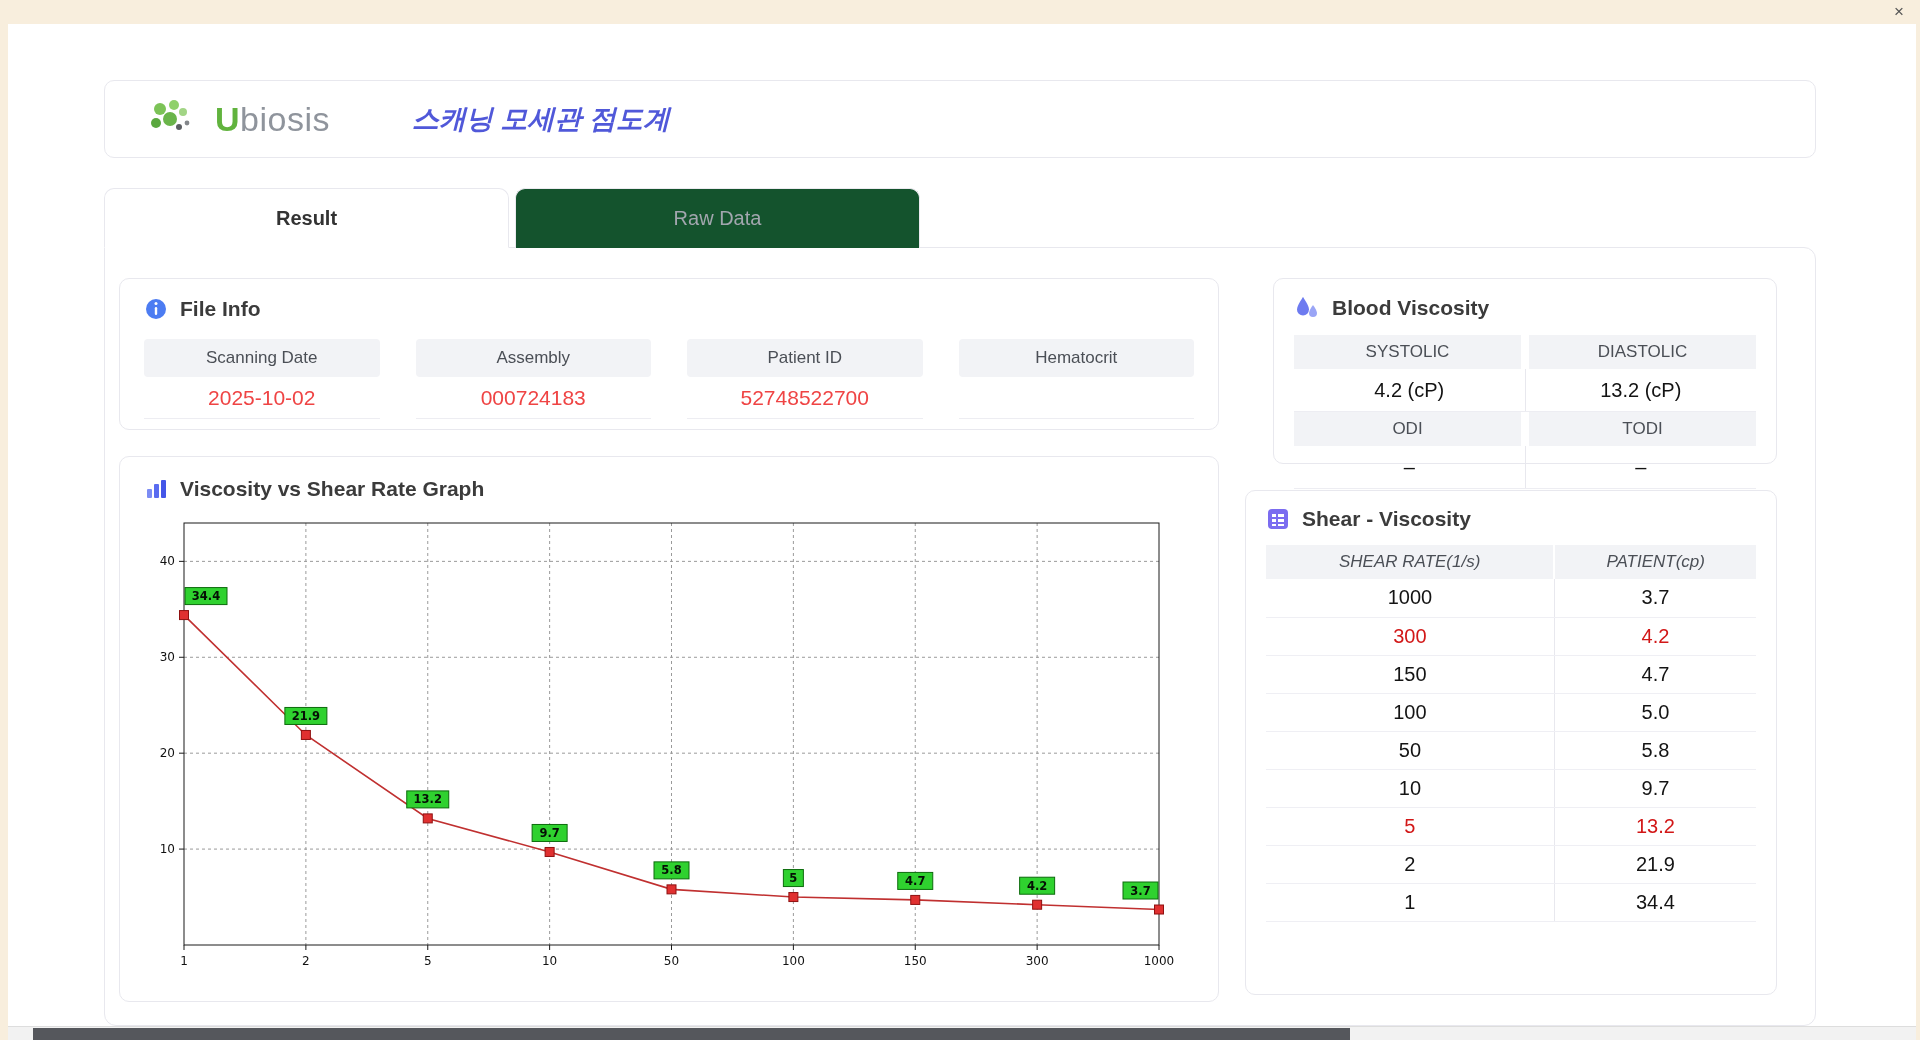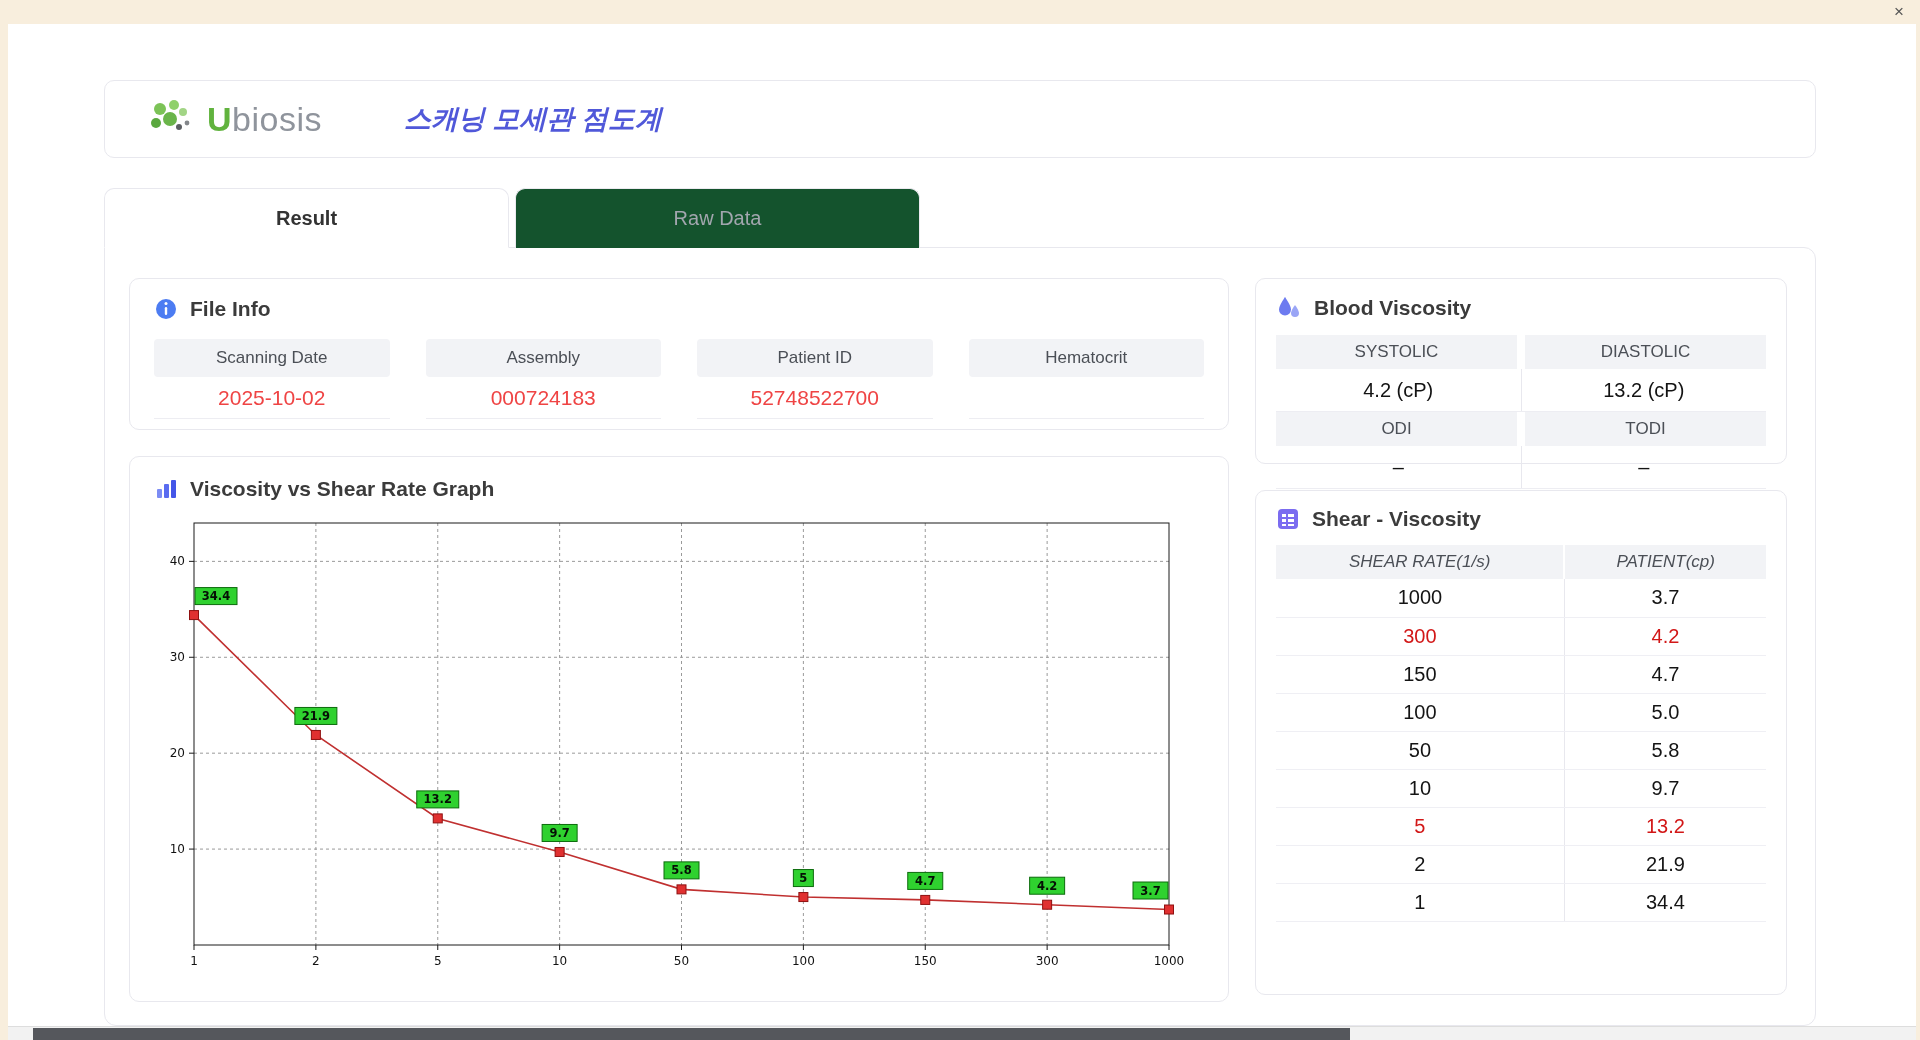--- a/index.html
+++ b/index.html
@@ -18,40 +18,40 @@
   .hscroll { position:absolute; left:8px; right:4px; bottom:0; height:14px; background:#f2f2f2; border-top:1px solid #dddddd; z-index:6; }
   .hscroll-thumb { position:absolute; left:25px; top:1px; width:1317px; height:12px; background:#55575c; }
 
   
   .header-card {
     margin:56px 100px 0 96px; height:78px;
     border:1px solid #e8e8ee; border-radius:10px;
     display:flex; align-items:center; padding:0 42px;
     background:#fff;
   }
-  .logo { display:flex; align-items:center; gap:12px; }
+  .logo { display:flex; align-items:center; gap:20px; }
   .logo-text { font-size:34px; font-weight:400; letter-spacing:0.5px; }
   .logo-accent { color:var(--logo-green,#61b33e); font-weight:600; }
   .logo-rest { color:#8f949c; }
   .app-title { margin-left:82px; color:var(--accent,#5058d9); font-weight:700; font-size:27px;font-style:italic; }
 
   
   .tabs { margin:30px 100px 0 96px; display:flex; height:60px; position:relative; z-index:2; }
   .tab {
     width:405px; display:flex; align-items:center; justify-content:center;
     font-size:20px; border-top-left-radius:10px; border-top-right-radius:10px;
   }
   .tab.active { background:#fff; border:1px solid #e8e8ee; border-bottom:1px solid #fff; font-weight:700; color:#333; }
   .tab.inactive { background:#14532d; border:1px solid #eceaf0; border-bottom:none; color:#a2a6ae; margin-left:6px; }
 
   
   .content-panel {
     margin:-1px 100px 0 96px; height:779px;
     border:1px solid #e8e8ee; border-radius:0 12px 12px 12px;
-    background:#fff; padding:30px 24px;
+    background:#fff; padding:30px 14px;
     display:flex; gap:26px;
   }
   .left-col { width:1100px; display:flex; flex-direction:column; }
   .right-col { width:532px; display:flex; flex-direction:column; }
 
   .card { border:1px solid #e8e8ee; border-radius:10px; background:#fff; }
   .card-title-row { display:flex; align-items:center; gap:12px; }
   .card-title { font-size:21px; font-weight:700; color:#3b3b3b; }
 
   
@@ -59,21 +59,21 @@
   .fi-fields { display:flex; gap:36px; margin-top:18px; }
   .fi-field { flex:1; }
   .f-label { background:#f2f3f6; border-radius:4px; height:38px; line-height:38px; text-align:center; color:#4b4f56; font-size:17px; }
   .f-value { height:42px; line-height:42px; text-align:center; font-size:21px; color:#ef4444; border-bottom:1px solid #ededf2; }
 
   
   .graph-card { margin-top:26px; flex:1; padding:20px 24px; }
   .graph-wrap { margin-top:14px; }
 
   
-  .blood-card { height:186px; padding:16px 20px; }
+  .blood-card { height:186px; padding:16px 20px;margin-left:28px; }
   .bv-grid { margin-top:14px; }
   .bv-row-h { display:flex; gap:8px; }
   .bv-h-cell { flex:1; background:#f2f3f6; height:34px; line-height:34px; text-align:center; color:#4b4f56; font-size:17px; }
   .bv-row-v { display:flex; border-bottom:1px solid #ededf2; }
   .bv-v-cell { flex:1; height:42px; line-height:42px; text-align:center; font-size:20px; color:#131313; }
   .bv-v-cell:first-child { border-right:1px solid #e8e8ee; }
 
   
   .shear-card { margin-top:26px; flex:1; padding:16px 20px; }
   .sv-table { width:100%; border-collapse:collapse; margin-top:14px; }

